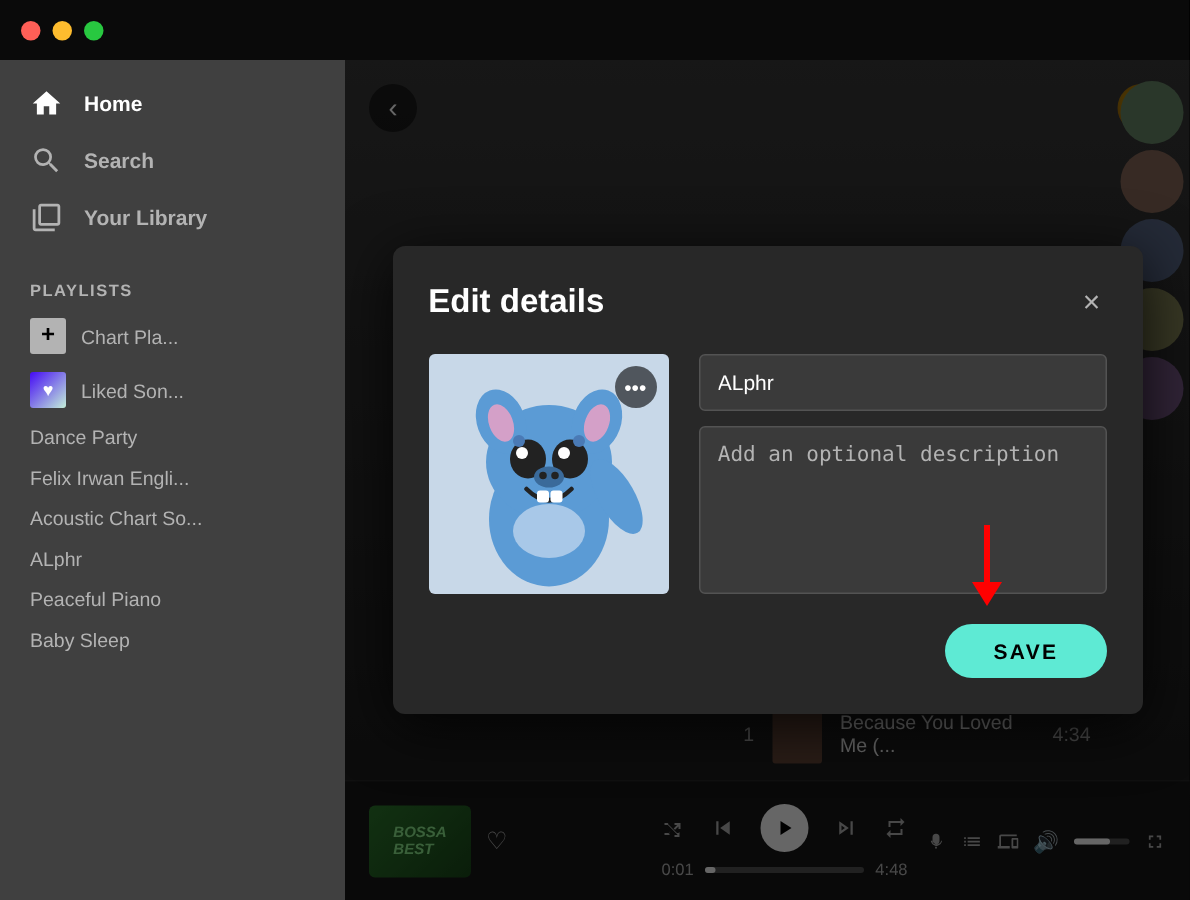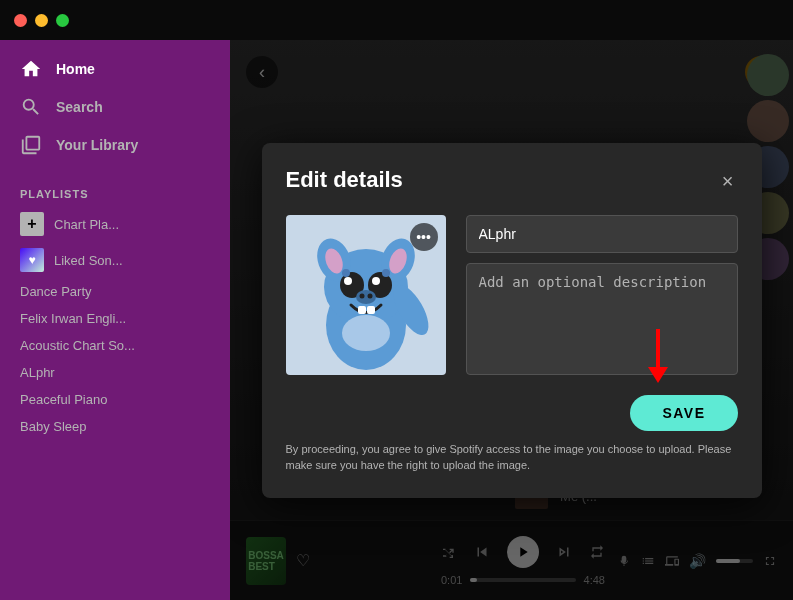--- a/index.html
+++ b/index.html
@@ -36,21 +36,21 @@
     
     .app-layout {
       position: absolute;
       top: 40px; left: 0; right: 0; bottom: 0;
       display: flex;
     }
 
     
     .sidebar {
       width: 230px;
-      background: #701a75;
+      background: #404040;
       flex-shrink: 0;
       padding: 10px 0;
       display: flex;
       flex-direction: column;
     }
     .sidebar-nav {
       padding: 0 8px;
       margin-bottom: 16px;
     }
     .nav-item {
@@ -193,24 +193,25 @@
       padding: 0 16px;
       gap: 12px;
     }
     .player-track-info {
       display: flex;
       align-items: center;
       gap: 10px;
       width: 200px;
     }
     .player-thumb {
-      width: 40px; height: 48px;
+      width: 68px; height: 48px;
       background: #2d7a2d;
       border-radius: 4px;
       flex-shrink: 0;
+      font-style: italic;
     }
     .player-track-text { flex: 1; }
     .player-track-name {
       color: #fff;
       font-size: 13px;
       font-weight: 500;
     }
     .player-artist {
       color: #b3b3b3;
       font-size: 11px;
@@ -651,19 +652,18 @@
 
         <div class="modal-footer">
 
           <div style="position: relative; width: 100%; display: flex; justify-content: flex-end; align-items: flex-end;">
             <div style="position: absolute; right: 70px; bottom: 48px; display: flex; flex-direction: column; align-items: center; pointer-events: none;">
               <div style="width: 4px; height: 38px; background: #ff0000;"></div>
               <div style="width: 0; height: 0; border-left: 10px solid transparent; border-right: 10px solid transparent; border-top: 16px solid #ff0000;"></div>
             </div>
             <button class="save-btn">SAVE</button>
           </div>
-          <p class="modal-disclaimer">By proceeding, you agree to give Spotify access to the image you choose to upload. Please make sure you have the right to upload the image.</p>
         </div>
       </div>
     </div>
 
   </div>
 </div>
 
 </body></html>

